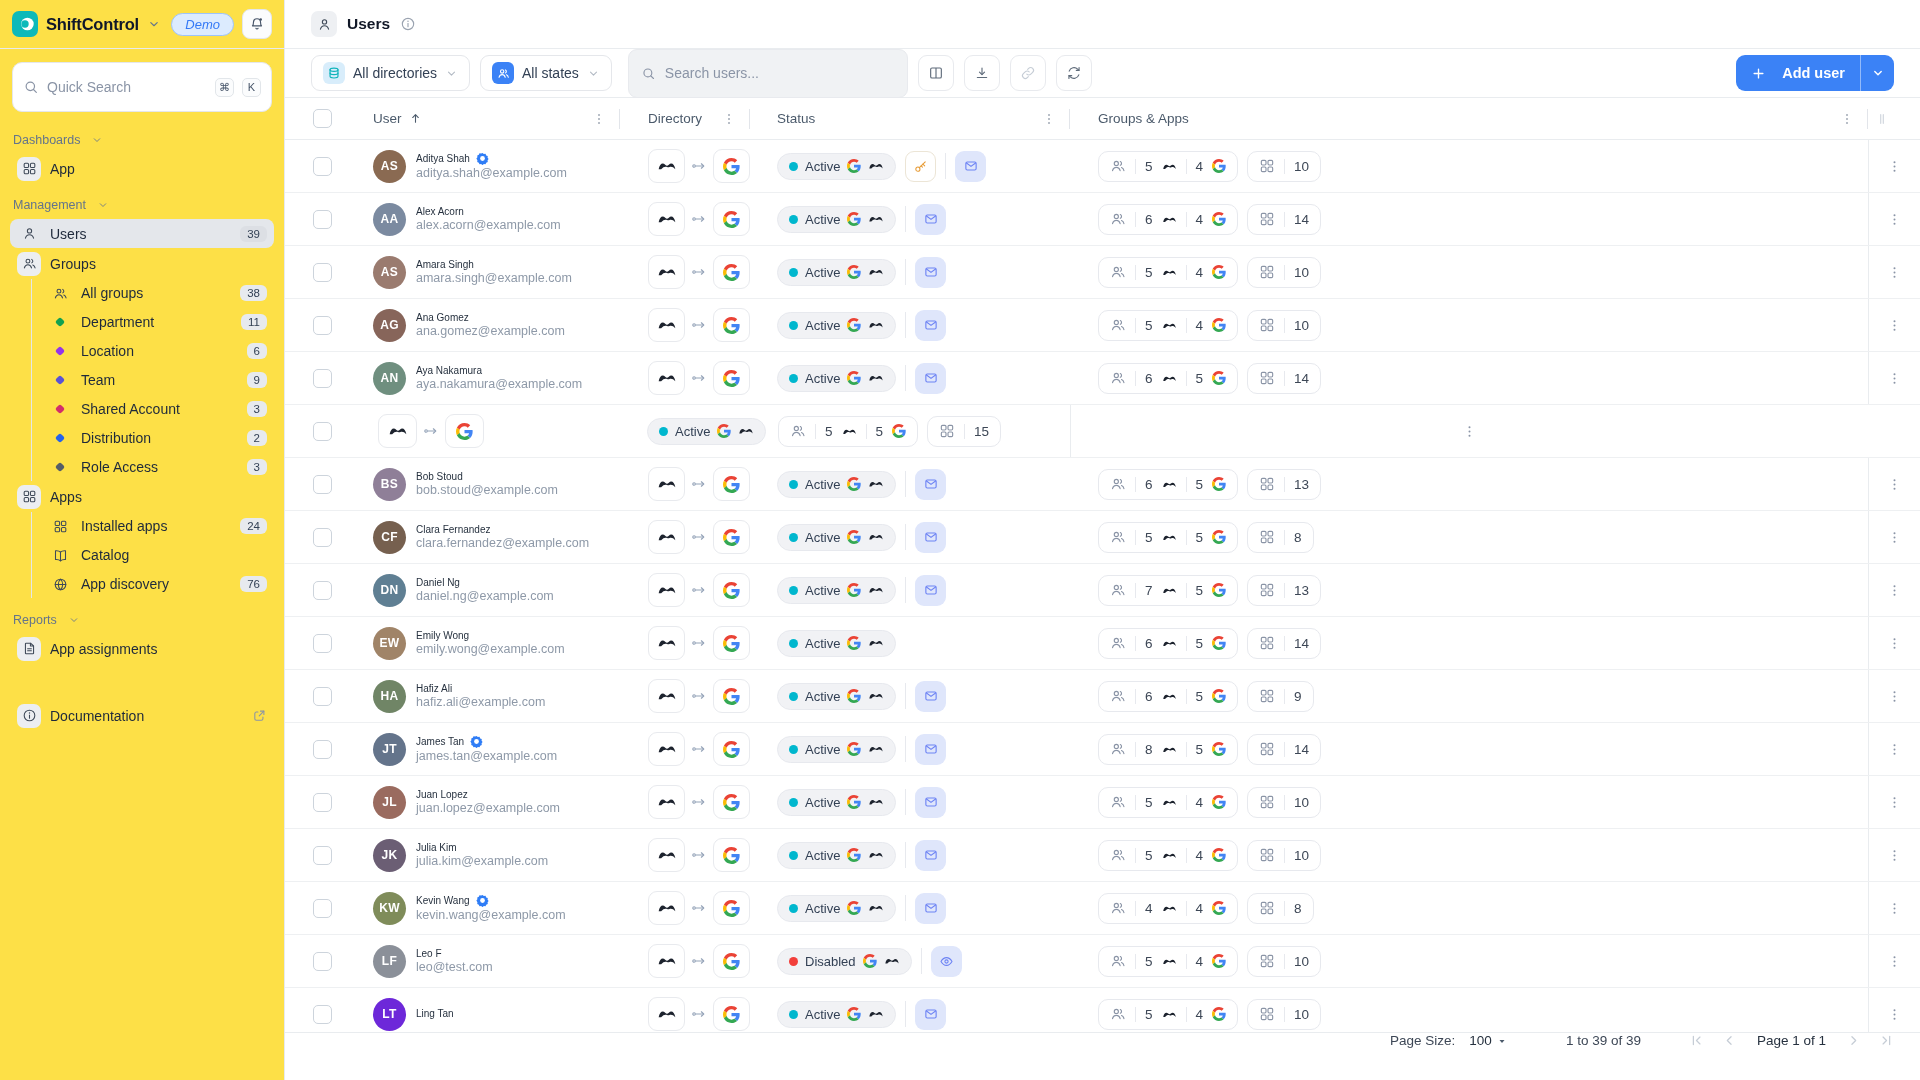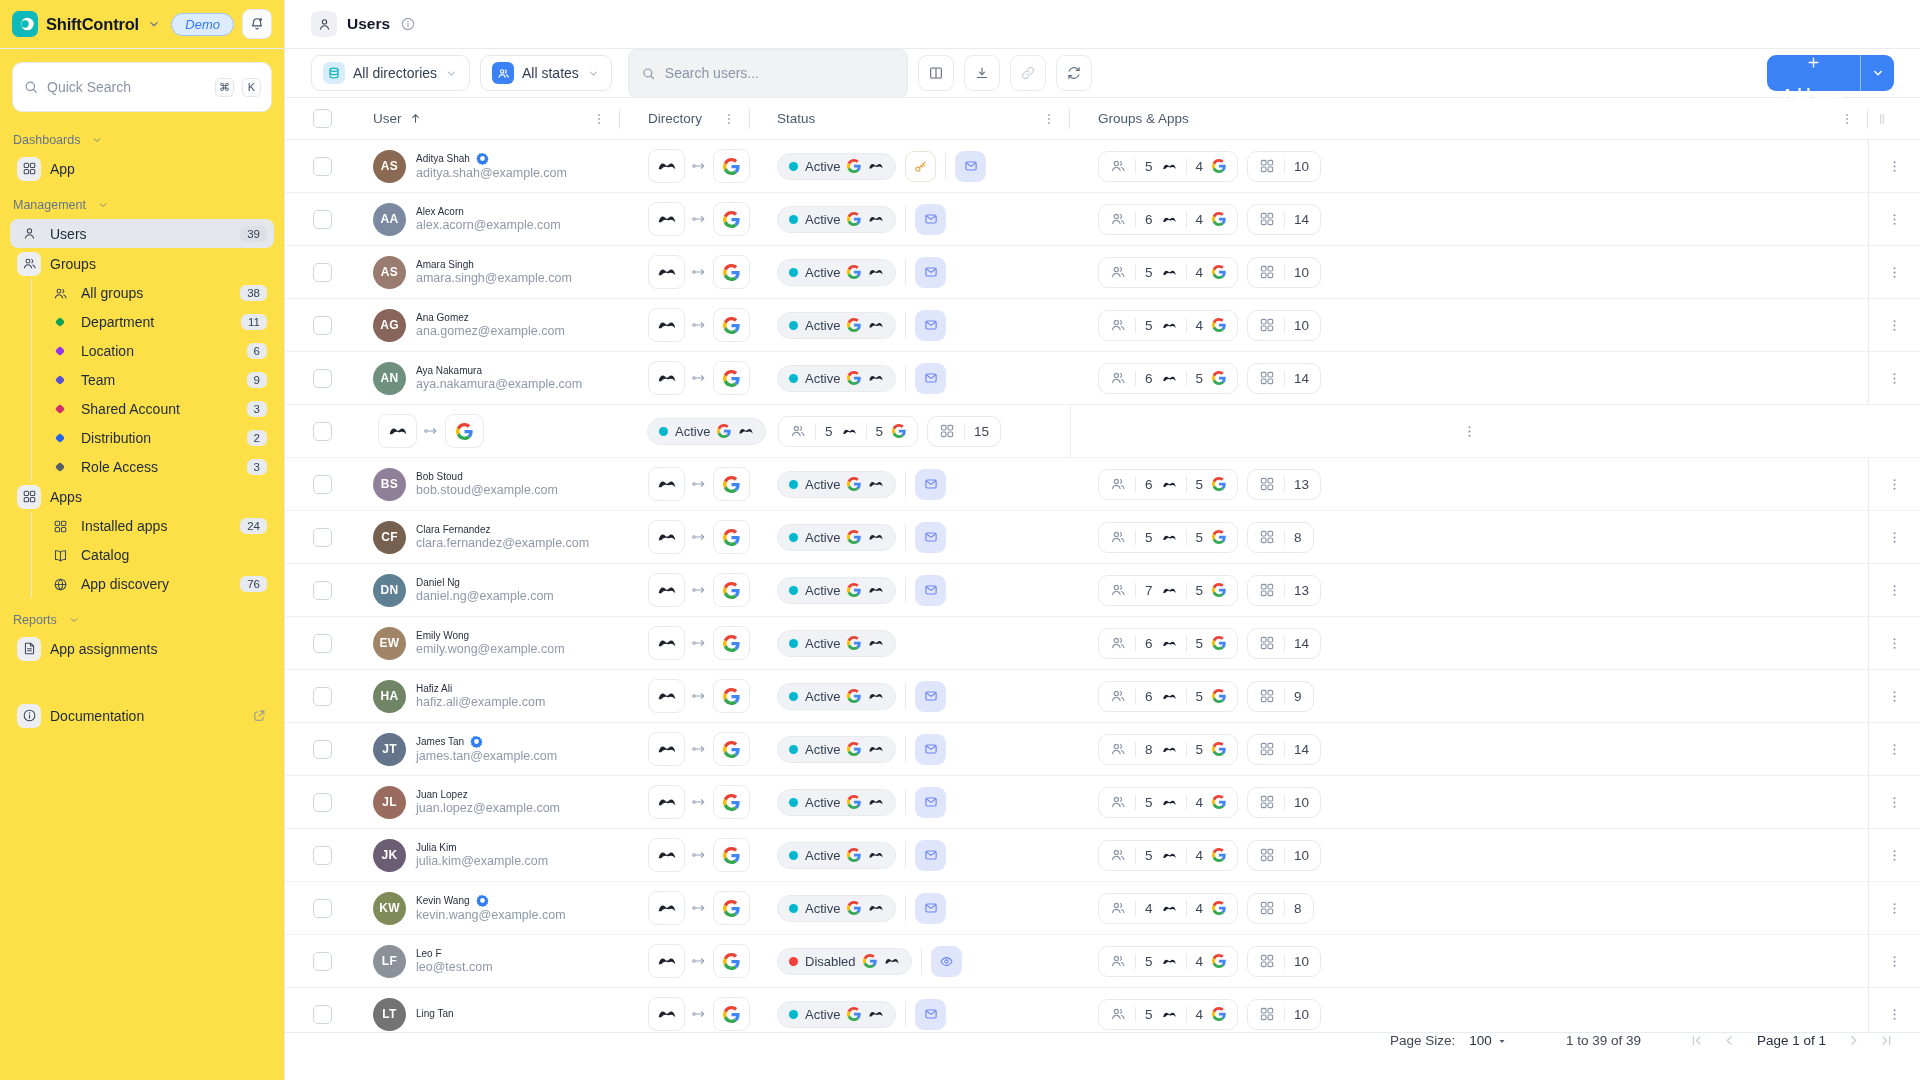--- a/index.html
+++ b/index.html
@@ -48,21 +48,21 @@
   .f-ico{width:22px;height:22px;border-radius:6px;display:grid;place-items:center;}
   .f-ico.dirs{background:#d8edfb;color:#0fb3ba;}
   .f-ico.states{background:#3b82f6;color:#fff;}
   .f-chev{color:#b2bac4;}
   .tb-search{height:49px;width:280px;background:#f0f2f4;border:1px solid #e8eaee;border-radius:9px;display:flex;align-items:center;gap:9px;padding:0 12px;color:#8a94a6;margin-left:6px;}
   .tb-search input{border:none;outline:none;background:transparent;flex:1;font-size:14px;color:#334155;font-family:inherit;min-width:0;}
   .tb-search input::placeholder{color:#8a94a6;}
   .tb-btn{width:36px;height:36px;border:1px solid #e8eaee;border-radius:9px;display:grid;place-items:center;color:#5f6b7a;background:#fff;}
   .tb-btn.faded{color:#c6cdd6;}
   .add-wrap{margin-left:auto;display:flex;}
-  .add-main{background:#3b82f6;color:#fff;height:36px;border:none;border-radius:9px 0 0 9px;padding:0 15px;font-size:14.5px;font-weight:600;display:flex;align-items:center;gap:16px;font-family:inherit;flex-direction:column;}
+  .add-main{background:#3b82f6;color:#fff;height:36px;border:none;border-radius:9px 0 0 9px;padding:0 15px;font-size:14.5px;font-weight:600;display:flex;align-items:center;gap:16px;font-family:inherit;}
   .add-caret{background:#3b82f6;color:#fff;width:34px;height:36px;border:none;border-left:1px solid rgba(255,255,255,.45);border-radius:0 9px 9px 0;display:grid;place-items:center;}
 
   
   .gridcols{display:grid;grid-template-columns:65px 270px 130px 320px 1fr 52px;}
   .thead{height:42px;flex:none;border-bottom:1px solid #e9ecef;font-size:13.5px;color:#4b5a6b;}
   .th{display:flex;align-items:center;height:100%;position:relative;padding:0 14px 0 28px;}
   .th:not(:first-child):not(:last-child)::after{content:'';position:absolute;right:0;top:11px;height:20px;width:1px;background:#e2e5ea;}
   .th .kebab-h{margin-left:auto;color:#9aa3b0;}
   .sort{color:#4b5a6b;margin-left:7px;}
   .th-check{justify-content:flex-start;}
@@ -2307,21 +2307,21 @@
                 <circle cx="12" cy="18.8" r="1.6" fill="currentColor"></circle>
               </svg>
             </span>
     </div>
         </div>
         <div class="row gridcols">
     <div class="cell c-check">
       <span class="cb"></span>
     </div>
     <div class="cell c-user">
-      <span class="avatar" style="background:#737373">LT</span>
+      <span class="avatar" style="background:#6d28d9">LT</span>
       <span class="u-txt">
         <span class="uname">
                 <span class="uname-t">Ling Tan</span>
               </span>
         <span class="uemail"></span>
       </span>
     </div>
     <div class="cell c-dir">
       <span class="dir-box">
               <svg class="i20" viewBox="0 0 24 24">

